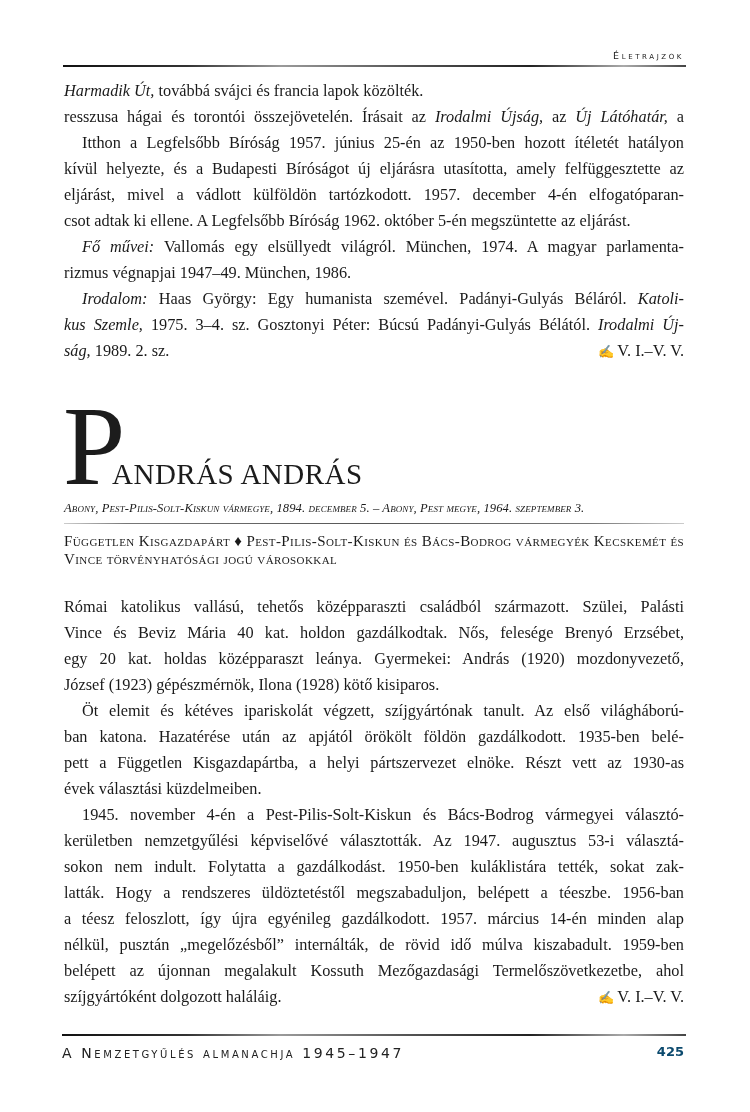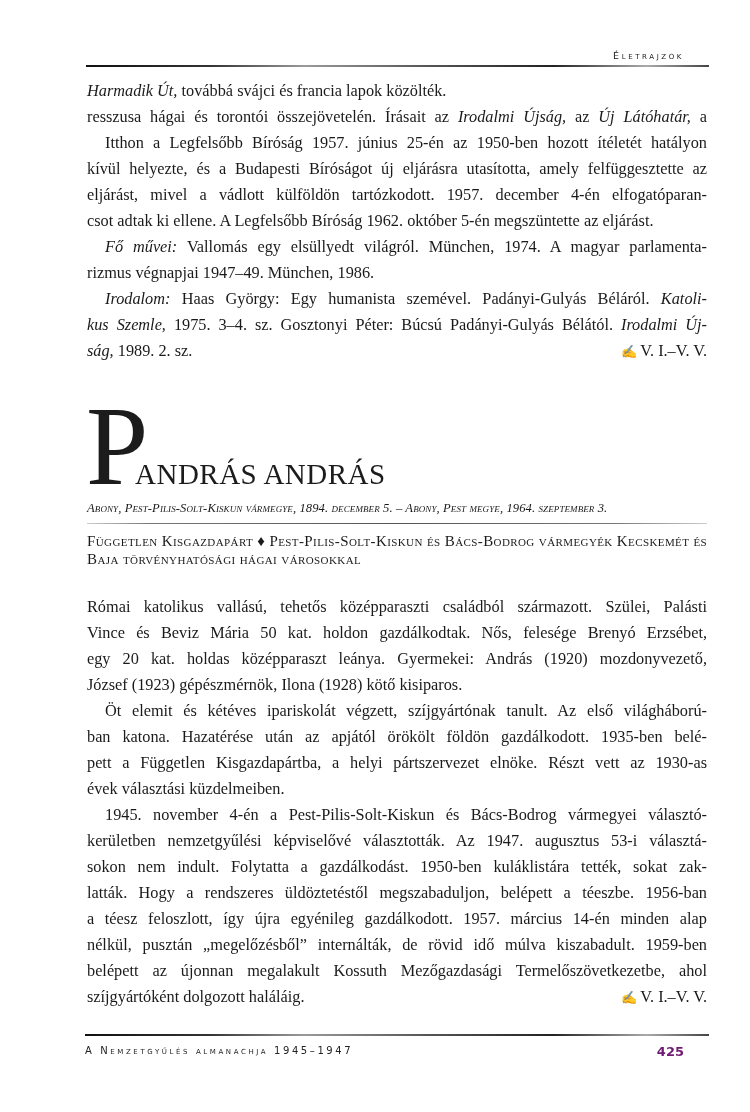--- a/index.html
+++ b/index.html
@@ -1,18 +1,18 @@
 <!DOCTYPE html>
 <html><head>
 <meta charset="utf-8">
 <style>
   html, body { margin: 0; padding: 0; background: #ffffff; }
   body { width: 750px; height: 1112px; position: relative; overflow: hidden; color: #1a1a1a;
          font-family: "Liberation Serif", "DejaVu Serif", serif; }
-  .abs { position: absolute; margin-left: 23px; }
+  .abs { position: absolute; }
   .running-head { right: 66px; top: 50px; font-family: "DejaVu Sans", "Liberation Sans", sans-serif;
                   font-size: 9.5px; letter-spacing: 2.6px; color: #222; }
   .rule { height: 2px; background: linear-gradient(to right, #111 0%, #333 20%, #9a9a9a 35%, #555 55%, #222 75%, #aaa 90%, #444 100%); }
   .rule-top { left: 63px; width: 623px; top: 65px; }
   .rule-bottom { left: 62px; width: 624px; top: 1034px; }
   .rule-thin { left: 64px; width: 620px; top: 523px; height: 1px;
                background: linear-gradient(to right, #ccc 0%, #777 10%, #555 50%, #777 85%, #ccc 100%); }
 
   .text-block { left: 64px; width: 620px; font-size: 16.3px; line-height: 26px; text-align: justify; }
   .line { display: block; white-space: nowrap; text-align-last: justify; text-align: justify; height: 26px; }
@@ -27,23 +27,23 @@
 
   .dropcap { left: 63px; top: 396px; font-size: 112px; line-height: 100px; color: #1c1c1c; }
   .name-rest { left: 112px; top: 458px; font-size: 29px; letter-spacing: 0.5px; color: #1c1c1c; }
 
   .sc { font-variant: small-caps; }
   .dates { left: 64px; top: 501px; width: 620px; font-size: 12.6px; white-space: nowrap; letter-spacing: 0.1px; font-style: italic; }
   .party { left: 64px; top: 532px; width: 620px; font-size: 15px; line-height: 18px; letter-spacing: 0.4px; }
   .party .line { height: 18px; }
 
   .footer-title { left: 62px; top: 1045px; font-family: "DejaVu Sans", "Liberation Sans", sans-serif;
-                  font-size: 10px; letter-spacing: 2.6px; color: #222; }
+                  font-size: 14px; letter-spacing: 2.6px; color: #222; }
   .page-num { right: 66px; top: 1044px; font-family: "DejaVu Sans", "Liberation Sans", sans-serif;
-              font-size: 13px; font-weight: bold; color: #701a75; }
+              font-size: 13px; font-weight: bold; color: #0c4a6e; }
 </style>
 </head>
 <body>
 
 <div class="abs running-head sc">Életrajzok</div>
 <div class="abs rule rule-top"></div>
 
 <div class="abs text-block block-prev" id="prev-block">
     <span class="line last"><i>Harmadik Út,</i><span> továbbá svájci és francia lapok közölték.</span></span>
     <span class="line"><span>resszusa hágai és torontói összejövetelén. Írásait az </span><i>Irodalmi Újság,</i><span> az </span><i>Új Látóhatár,</i><span> a</span></span>
@@ -59,26 +59,26 @@
   </div>
 
 <div class="abs dropcap">P</div>
 <div class="abs name-rest">ANDRÁS ANDRÁS</div>
 
 <div class="abs dates sc">Abony, Pest-Pilis-Solt-Kiskun vármegye, 1894. december 5. – Abony, Pest megye, 1964. szeptember 3.</div>
 <div class="abs rule-thin"></div>
 
 <div class="abs party sc">
   <span class="line">Független Kisgazdapárt ♦ Pest-Pilis-Solt-Kiskun és Bács-Bodrog vármegyék Kecskemét és</span>
-  <span class="line last">Baja törvényhatósági hágai városokkal</span>
+  <span class="line last">Vince törvényhatósági jogú városokkal</span>
 </div>
 
 <div class="abs text-block block-main" id="main-block">
     <span class="line"><span>Római katolikus vallású, tehetős középparaszti családból származott. Szülei, Palásti</span></span>
-    <span class="line"><span>Vince és Beviz Mária 50 kat. holdon gazdálkodtak. Nős, felesége Brenyó Erzsébet,</span></span>
+    <span class="line"><span>Vince és Beviz Mária 40 kat. holdon gazdálkodtak. Nős, felesége Brenyó Erzsébet,</span></span>
     <span class="line"><span>egy 20 kat. holdas középparaszt leánya. Gyermekei: András (1920) mozdonyvezető,</span></span>
     <span class="line last"><span>József (1923) gépészmérnök, Ilona (1928) kötő kisiparos.</span></span>
     <span class="line indent"><span>Öt elemit és kétéves ipariskolát végzett, szíjgyártónak tanult. Az első világháború-</span></span>
     <span class="line"><span>ban katona. Hazatérése után az apjától örökölt földön gazdálkodott. 1935-ben belé-</span></span>
     <span class="line"><span>pett a Független Kisgazdapártba, a helyi pártszervezet elnöke. Részt vett az 1930-as</span></span>
     <span class="line last"><span>évek választási küzdelmeiben.</span></span>
     <span class="line indent"><span>1945. november 4-én a Pest-Pilis-Solt-Kiskun és Bács-Bodrog vármegyei választó-</span></span>
     <span class="line"><span>kerületben nemzetgyűlési képviselővé választották. Az 1947. augusztus 53-i választá-</span></span>
     <span class="line"><span>sokon nem indult. Folytatta a gazdálkodást. 1950-ben kuláklistára tették, sokat zak-</span></span>
     <span class="line"><span>latták. Hogy a rendszeres üldöztetéstől megszabaduljon, belépett a téeszbe. 1956-ban</span></span>

